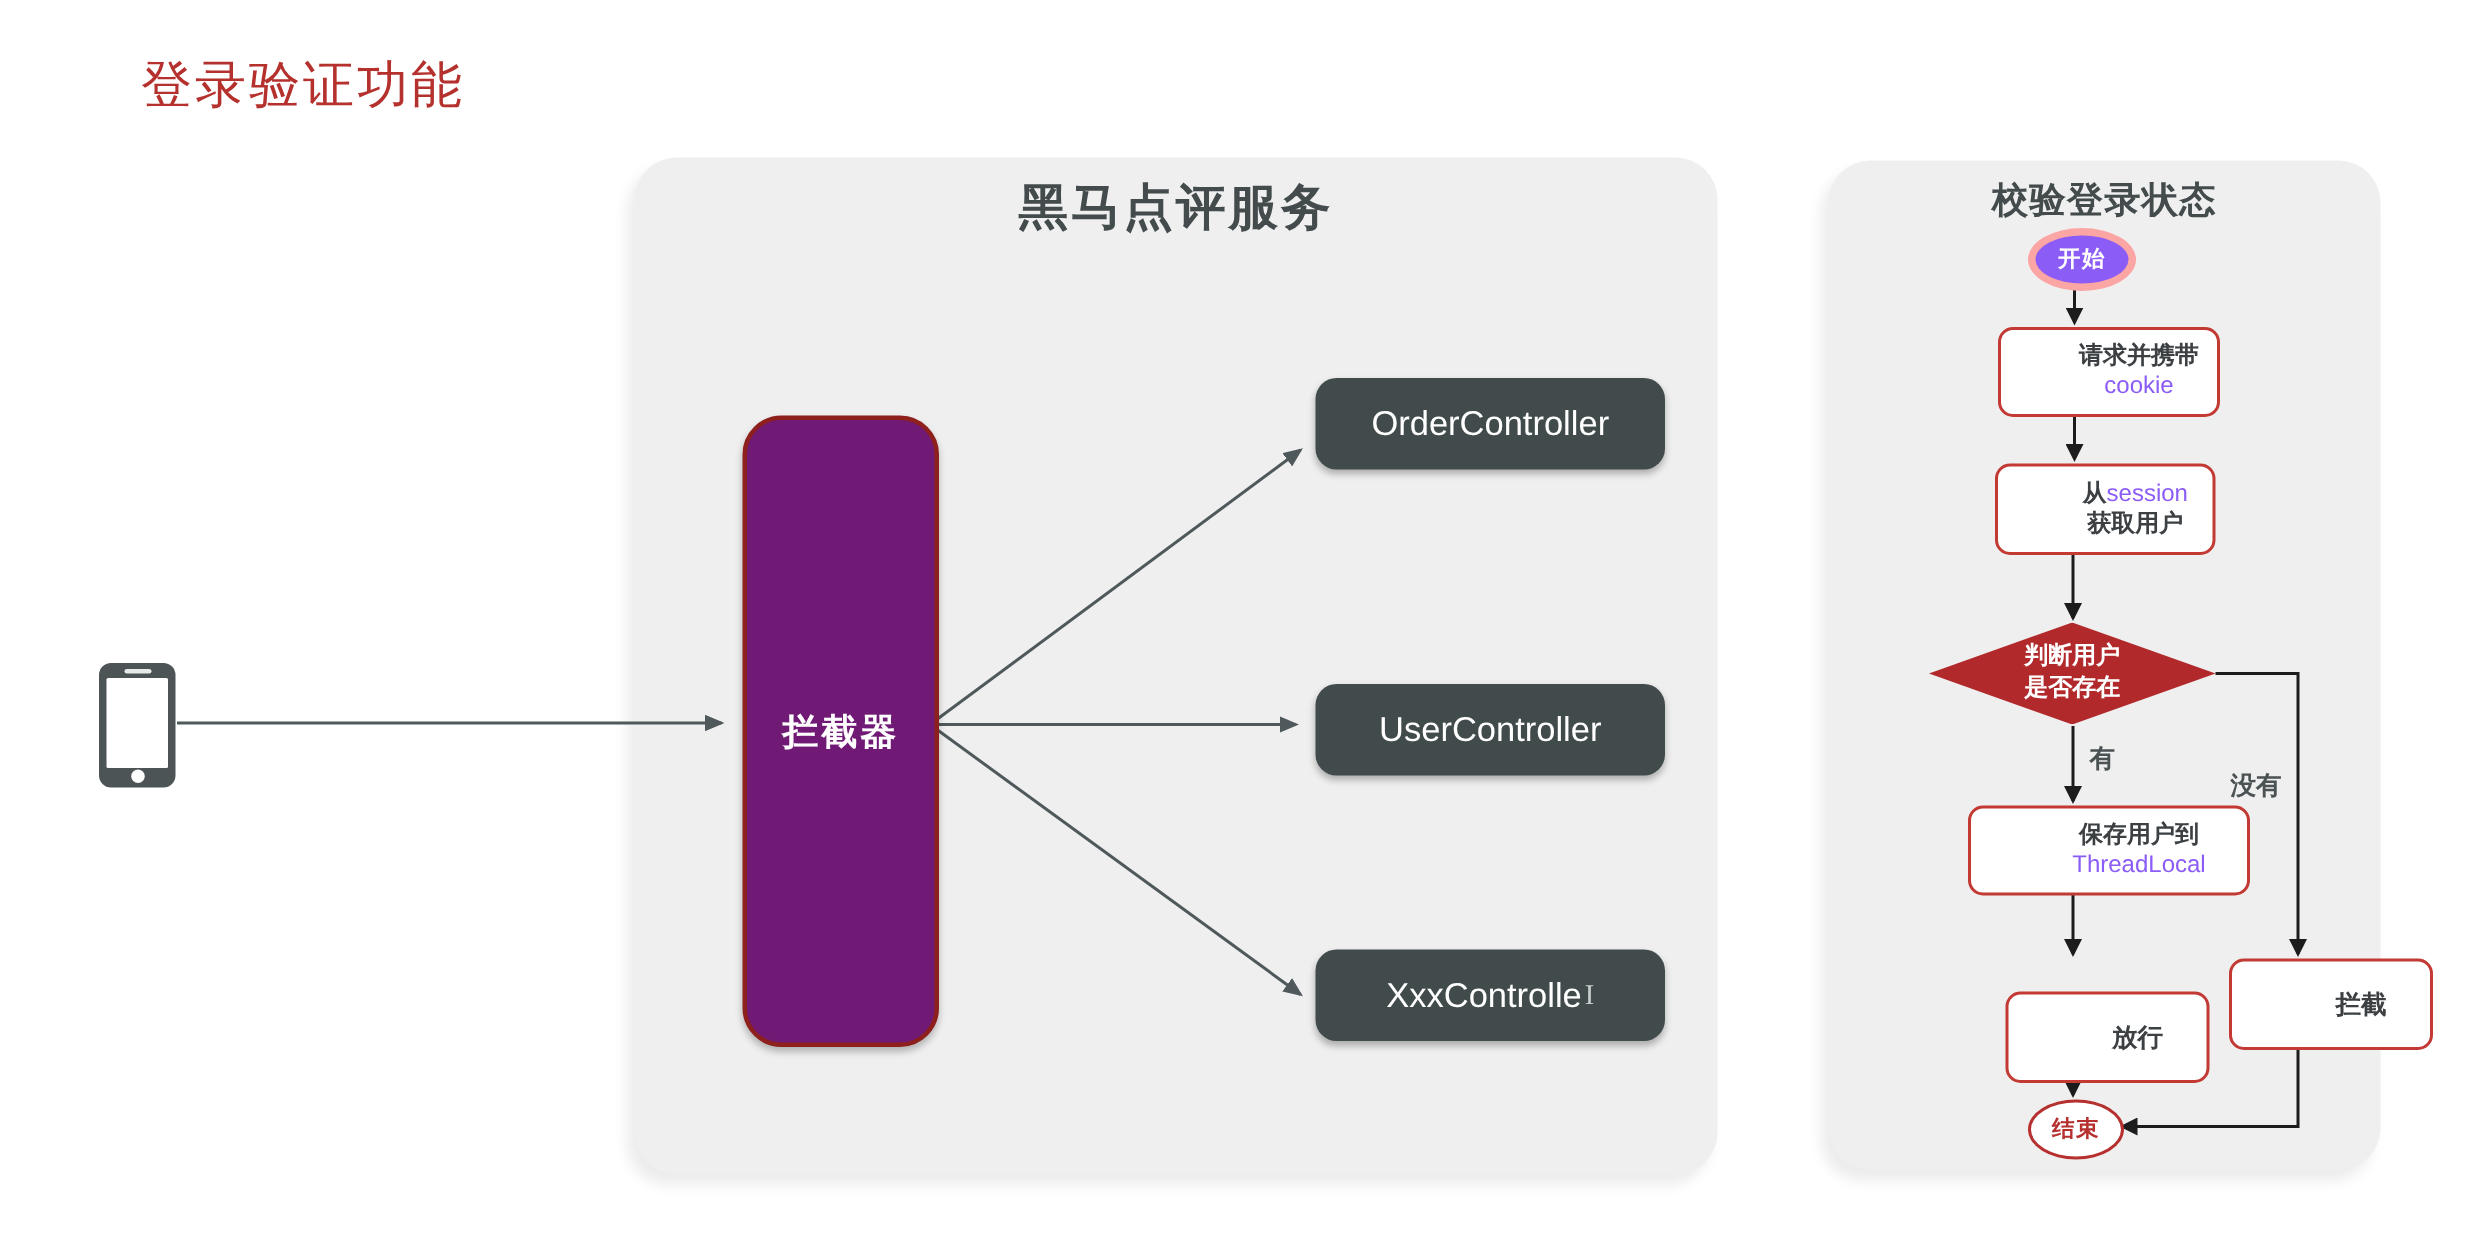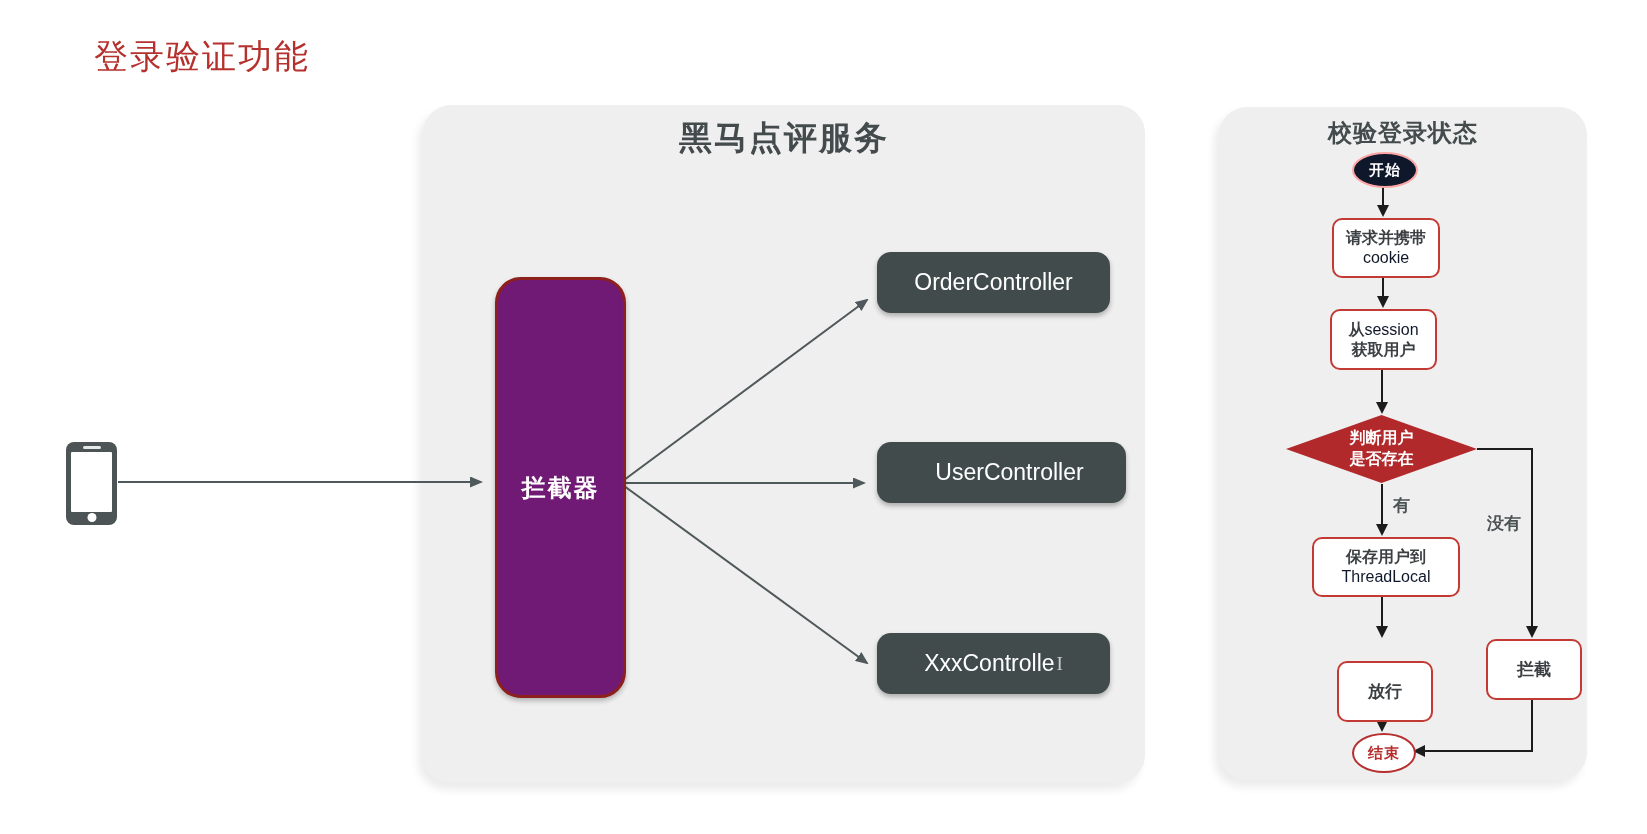--- a/index.html
+++ b/index.html
@@ -35,29 +35,29 @@
 
   .controller{left:877px;width:233px;height:61px;background:#414B4B;border-radius:14px;z-index:2;
       display:flex;align-items:center;justify-content:center;color:#ffffff;font-size:23px;
       box-shadow:0 3px 5px rgba(0,0,0,0.28);}
   .controller .cursor{font-family:"Liberation Serif","DejaVu Serif",serif;color:#C9CDCD;
       font-size:19px;margin-left:2px;}
 
   
   .fnode{z-index:2;display:flex;flex-direction:column;align-items:center;justify-content:center;
       text-align:center;line-height:1.25;}
-  .terminal{background:#0f172a;border:2px solid #fca5a5;border-radius:50%;
+  .terminal{background:#8b5cf6;border:5px solid #fca5a5;border-radius:50%;
       color:#ffffff;font-weight:bold;font-size:15px;letter-spacing:1px;}
   .start{left:1352px;top:152px;width:62px;height:32px;}
   .endnode{left:1352px;top:733px;width:60px;height:36px;background:#ffffff;
       border:2.5px solid #B6302F;border-radius:50%;color:#B6302F;font-weight:bold;
       font-size:15px;letter-spacing:1px;}
-  .step{background:#ffffff;border:2.5px solid #C23A33;border-radius:10px;font-size:16px;}
+  .step{background:#ffffff;border:2.5px solid #C23A33;border-radius:10px;font-size:16px;padding-left:40px;}
   .step .cn{font-weight:bold;color:#3C4043;}
-  .step .en{color:#0f172a;font-weight:normal;text-align:center;}
+  .step .en{color:#8b5cf6;font-weight:normal;text-align:center;}
   .step-cookie{left:1332px;top:218px;width:104px;height:56px;}
   .step-session{left:1330px;top:309px;width:103px;height:57px;}
   .step-save{left:1312px;top:537px;width:144px;height:56px;}
   .step-pass{left:1337px;top:639px;width:92px;height:57px;font-size:17px;margin-top:22px;}
   .step-block{left:1486px;top:639px;width:92px;height:57px;font-size:17px;}
   .diamond{left:1286px;top:415px;width:191px;height:68px;background:#B2292B;
       clip-path:polygon(50% 0%,100% 50%,50% 100%,0% 50%);color:#ffffff;font-weight:bold;
       font-size:16px;line-height:1.3;}
   .branch-label{z-index:2;font-weight:bold;color:#4B5254;font-size:17px;}
   .label-yes{left:1393px;top:494px;}
@@ -107,21 +107,21 @@
   <span class="home"></span>
 </div>
 
 <div class="abs interceptor">
   <span>拦截器</span>
 </div>
 
 <div class="abs controller" style="top:252px;">
   <span>OrderController</span>
 </div>
-<div class="abs controller" style="top:442px;padding-left:16px;">
+<div class="abs controller" style="top:456px;">
   <span>UserController</span>
 </div>
 <div class="abs controller" style="top:633px;align-items:center;">
   <span>XxxControlle</span>
     <span class="cursor">I</span>
 </div>
 
 <div class="abs fnode terminal start">
   <span>开始</span>
 </div>

